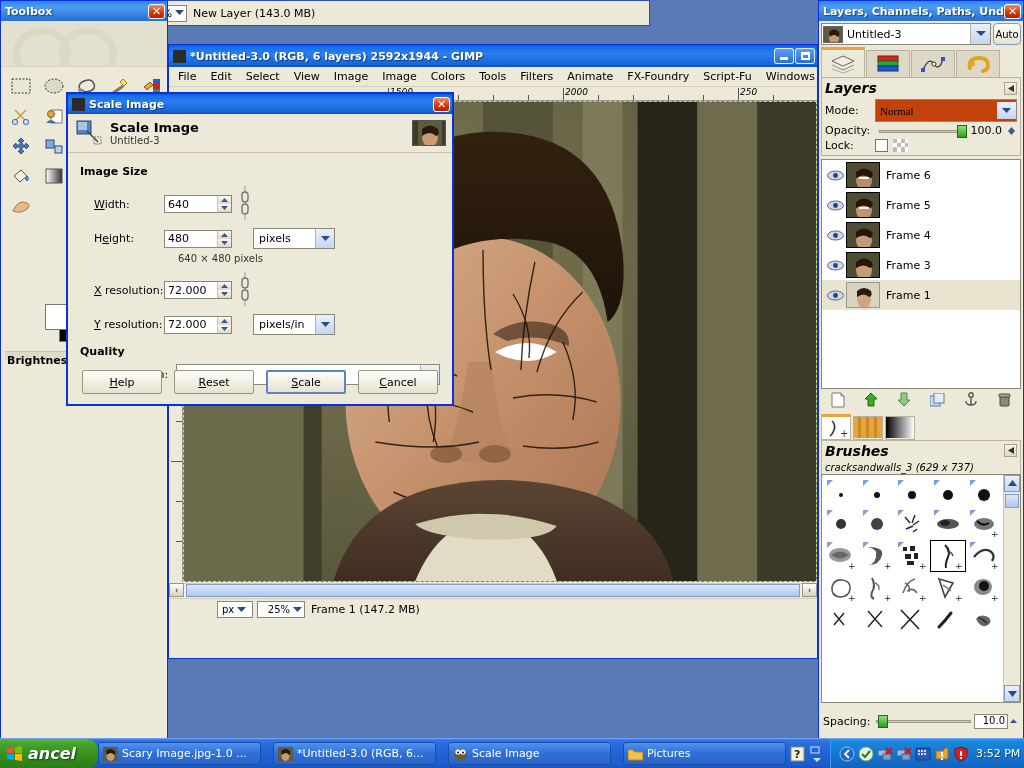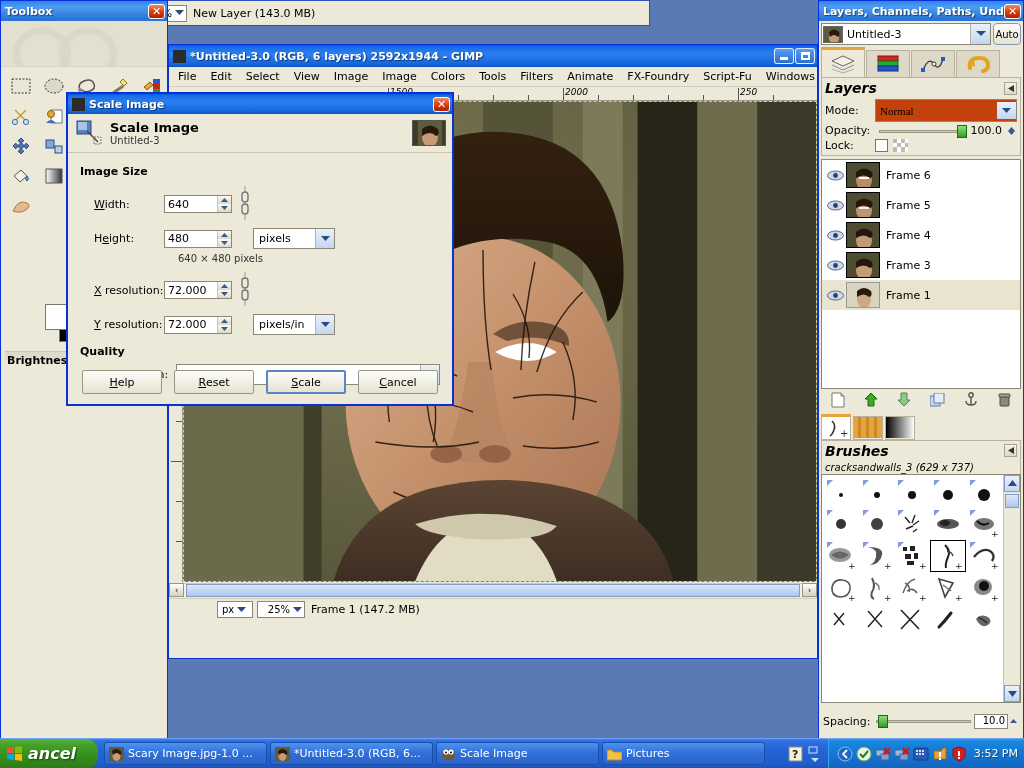--- a/index.html
+++ b/index.html
@@ -185,21 +185,21 @@
   
   #taskbar { position:absolute; left:0; bottom:0; width:1024px; height:30px;
              background:linear-gradient(180deg,#3c81f3 0%,#2f6fe0 8%,#2264d6 40%,#1e5ccc 88%,#1a51bd 100%);
              border-top:1px solid #6fa3f7; display:flex; align-items:center; }
   #startbtn { width:98px; height:30px;
               background:linear-gradient(180deg,#5bb33a 0%,#44a02a 20%,#358f1e 55%,#2c7a18 100%);
               border-radius:0 12px 12px 0; display:flex; align-items:center; padding-left:6px;
               color:#fff; font-weight:bold; font-style:italic; font-size:16px; cursor:pointer;
               text-shadow:1px 1px 2px rgba(0,0,0,.6); flex:0 0 auto; }
   .tb-flag { width:17px; height:17px; margin-right:5px; flex:0 0 auto; }
-  .tb-tasks { display:flex; align-items:center; gap:3px; margin-left:6px; flex:1; }
+  .tb-tasks { display:flex; align-items:center; gap:12px; margin-left:0; flex:1; }
   .tb-task { width:163px; height:23px; background:linear-gradient(180deg,#4e92f0,#2f6fd8 50%,#2a64ca);
              border:1px solid #1a4fa8; border-radius:3px; display:flex; align-items:center;
              padding:0 4px; color:#fff; font-size:11px; cursor:pointer; overflow:hidden; white-space:nowrap; }
   .tb-task .ti { width:15px; height:14px; margin-right:4px; flex:0 0 auto; }
   .tray { height:30px; display:flex; align-items:center; gap:3px; padding:0 6px 0 8px;
           background:linear-gradient(180deg,#2a9ae8 0%,#1787dd 10%,#1472cf 60%,#0f63bd 100%);
           border-left:1px solid #3b9ff0; flex:0 0 auto; }
   .tray-clock { color:#fff; font-size:11px; margin-left:4px; text-shadow:1px 1px 1px rgba(0,0,0,.4); }
   .tray-ico { width:16px; height:16px; }
   .qlaunch { display:flex; align-items:center; gap:4px; padding:0 4px; }

